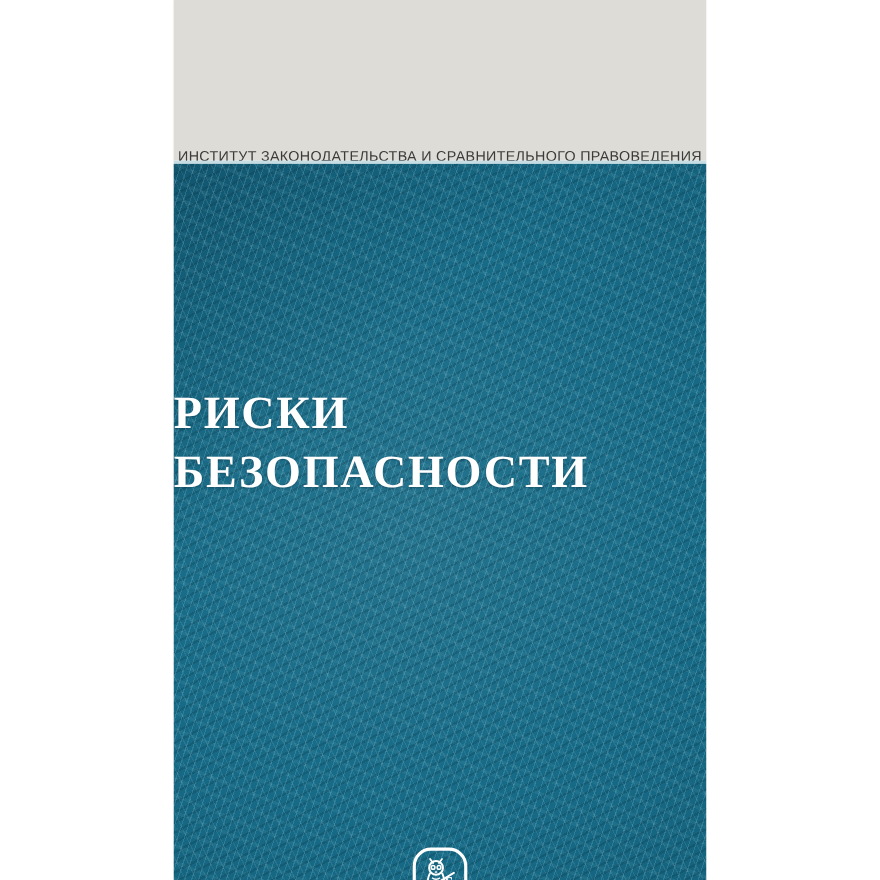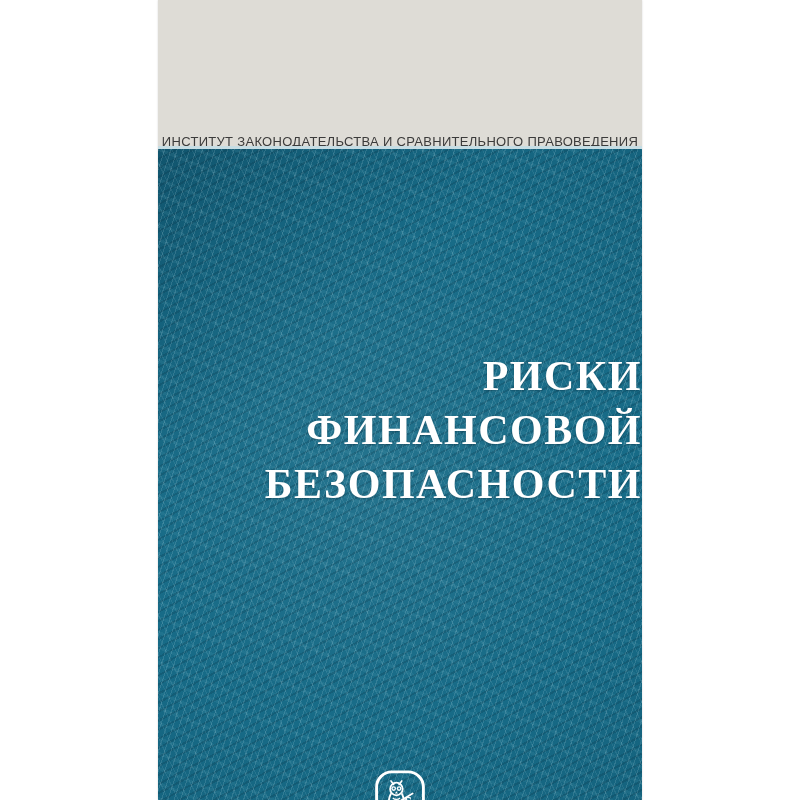--- a/index.html
+++ b/index.html
@@ -61,21 +61,21 @@
       repeating-linear-gradient(64deg, rgba(185,224,235,0.10) 0 1px, rgba(185,224,235,0) 1px 9px),
       repeating-linear-gradient(152deg, rgba(7,48,66,0.22) 0 2px, rgba(7,48,66,0) 2px 8px),
       repeating-linear-gradient(22deg, rgba(125,195,210,0.09) 0 3px, rgba(125,195,210,0) 3px 14px),
       linear-gradient(135deg, rgba(0,28,44,0.22) 0%, rgba(0,28,44,0) 32%),
       radial-gradient(ellipse 120% 90% at 44% 50%, rgba(255,255,255,0.06) 0%, rgba(0,20,35,0) 45%, rgba(0,26,42,0.20) 100%);
   }
   
   .title {
     position: absolute;
     top: 200px; left: 0; right: 0;
-    text-align: right;
+    text-align: left;
     color: #ffffff;
     font-family: "Liberation Serif", serif;
     font-weight: 700;
     font-size: 42px;
     line-height: 54px;
     letter-spacing: 1.5px;
     text-shadow: 0 1px 2px rgba(0,28,44,0.35);
   }
   
   .publisher {
@@ -101,21 +101,20 @@
         <div>ИНСТИТУТ ЗАКОНОДАТЕЛЬСТВА И СРАВНИТЕЛЬНОГО ПРАВОВЕДЕНИЯ</div>
       </div>
     </div>
 
     <div class="divider"></div>
 
     <div class="art">
 
       <div class="title">
         <div>РИСКИ</div>
-        <div>ФИНАНСОВОЙ</div>
         <div>БЕЗОПАСНОСТИ</div>
       </div>
 
       <div class="publisher">
         <span class="logo-wrap">
           <svg width="54" height="58" viewBox="0 0 60 64" fill="none" xmlns="http://www.w3.org/2000/svg" aria-hidden="true">
 
             <rect x="4" y="3" width="52" height="58" rx="17" stroke="#ffffff" stroke-width="3.2" fill="none"></rect>
 
             <text x="34" y="45" font-family="Liberation Serif, serif" font-weight="700" font-size="21" fill="#ffffff">§</text>

